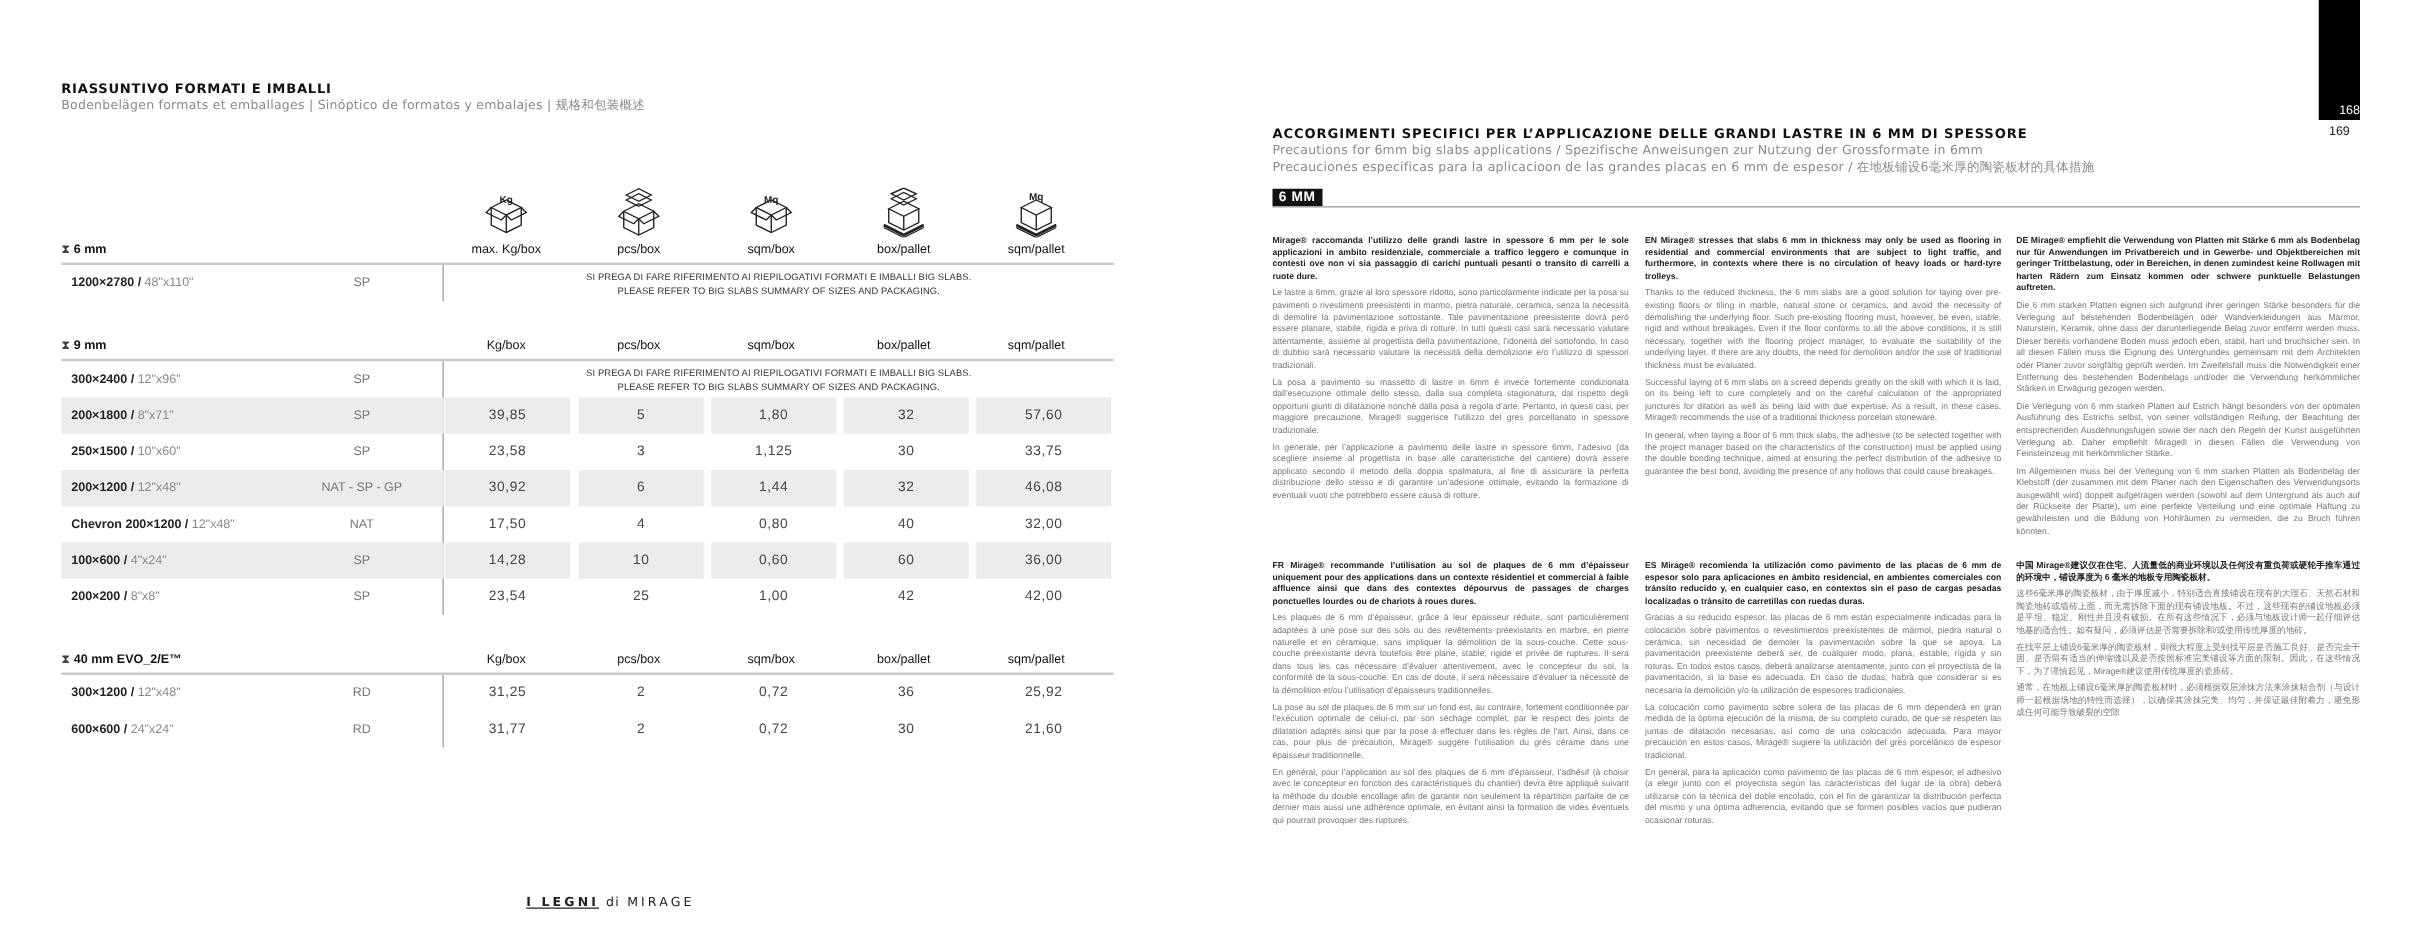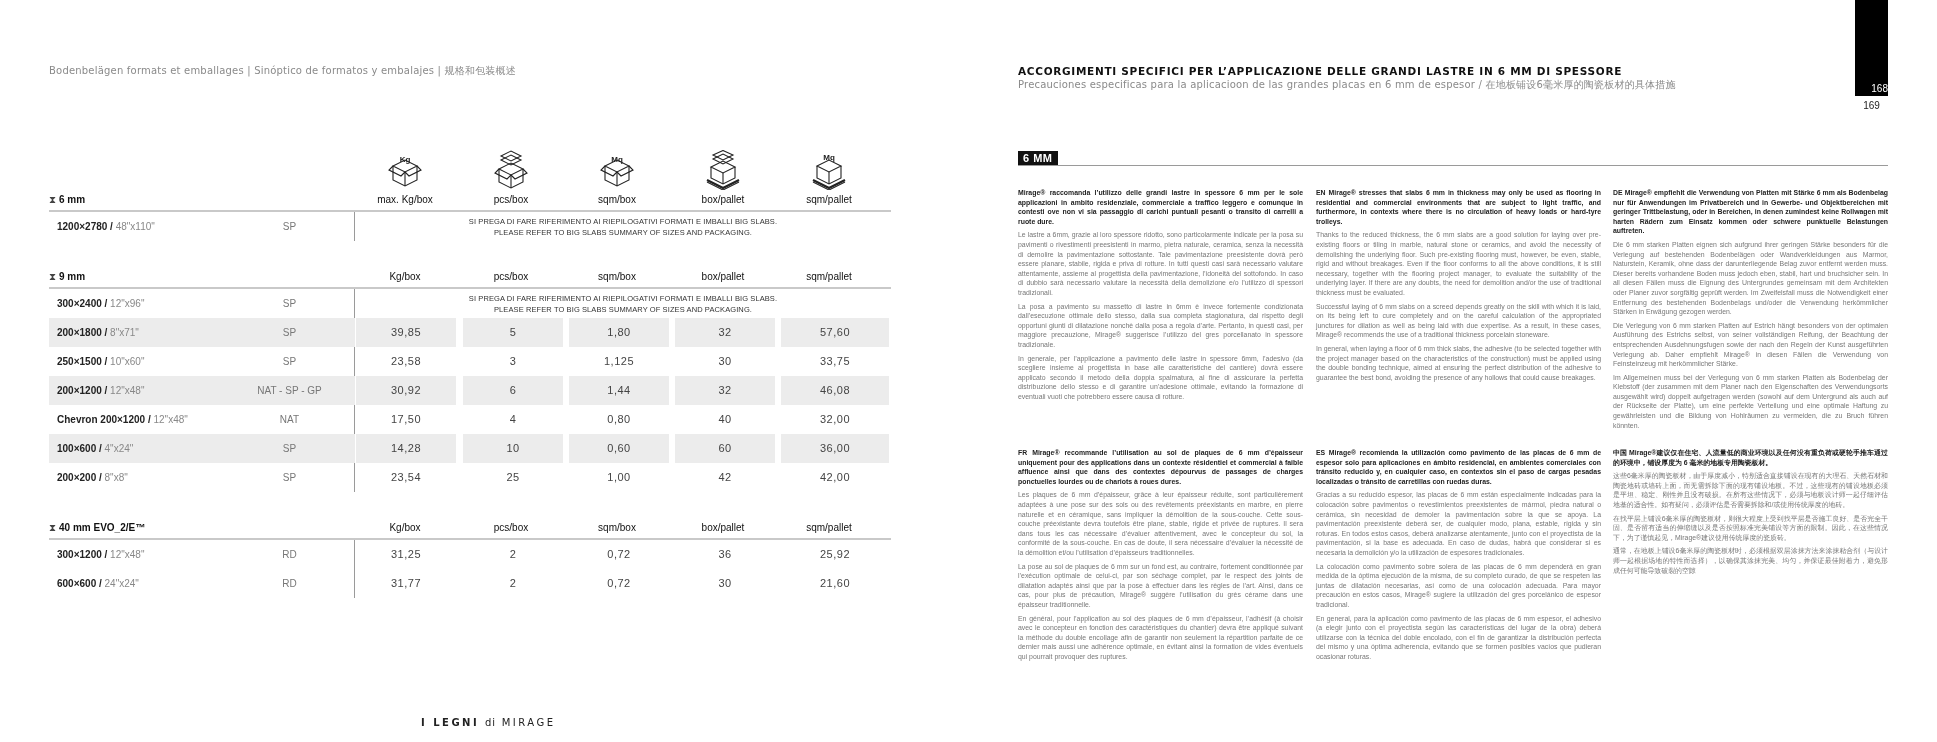--- a/index.html
+++ b/index.html
@@ -32,44 +32,45 @@
   .row .c-size .imp { font-weight: normal; color: #888; }
   .row .c-fin { position: absolute; left: 175px; top: 0; width: 131px; height: 29px; line-height: 29px; text-align: center; font-size: 10px; color: #777; }
   .row .c-val { position: absolute; top: 0; height: 29px; line-height: 29px; text-align: center; font-size: 11px; color: #444; font-family: Liberation Sans, sans-serif; letter-spacing: 0.5px; }
   .row.alt .c-size, .row.alt .c-fin, .row.alt .c-val { background: #ececec; }
   .row .note { position: absolute; left: 306px; top: 4px; width: 536px; text-align: center; font-size: 7.5px; color: #333; line-height: 11px; letter-spacing: 0.1px; }
   .vline { position: absolute; left: 305px; width: 1px; background: #9a9a9a; }
 
   .gap { height: 26px; }
 
   .footer-brand { position: absolute; left: 421px; top: 717px; font-size: 10px; letter-spacing: 2.5px; color: #222; font-family: "DejaVu Sans", sans-serif; }
-  .footer-brand b { font-weight: bold; }
+  .footer-brand b { font-weight: bold; text-decoration: underline; }
   .footer-brand .di { letter-spacing: 1px; font-weight: normal; }
 
   
   .right-head { position: absolute; left: 50px; top: 64px; width: 700px; }
-  .right-head .h-title { letter-spacing: 0.7px; }
+  .right-head .h-title { letter-spacing: 0.7px; margin-top: 36px; }
 
   .tab-black { position: absolute; left: 887px; top: 0; width: 33px; height: 96px; background: #000; }
   .pg-168 { position: absolute; left: 887px; top: 83px; width: 33px; text-align: right; font-size: 10px; color: #fff; }
   .pg-169 { position: absolute; left: 887px; top: 100px; width: 33px; text-align: center; font-size: 10px; color: #222; }
 
   .mm-badge { position: absolute; left: 50px; top: 151px; background: #111; color: #fff; font-weight: bold; font-size: 11px; padding: 1px 5px; letter-spacing: 0.5px; }
   .mm-rule { position: absolute; left: 50px; top: 165px; width: 870px; height: 1px; background: #9a9a9a; }
 
   .txtcol { position: absolute; width: 285px; font-size: 6.9px; line-height: 9.6px; color: #777; text-align: justify; }
   .txtcol p { margin-bottom: 4px; }
   .txtcol p.lead { color: #222; font-weight: bold; }
   .txtcol .tag { font-weight: bold; }
 </style>
 </head>
 <body>
 
 <div class="page page-left">
   <div class="left-head">
+    <div class="h-title">RIASSUNTIVO FORMATI E IMBALLI</div>
     <div class="h-sub">Bodenbelägen formats et emballages | Sinóptico de formatos y embalajes | 规格和包装概述</div>
   </div>
 
   <div class="tbl">
 
     <div class="icons-row">
       <div class="icon-cell" style="left:306px">
         <svg viewBox="0 0 40 40" fill="none" stroke="#222" stroke-width="1.1">
           <path d="M8 16 L20 10 L32 16 L20 22 Z"></path>
             <path d="M8 16 L8 30 L20 36 L32 30 L32 16"></path>
@@ -251,20 +252,21 @@
         </div>
     </div>
   </div>
 
   <div class="footer-brand"><b>I LEGNI</b> <span class="di">di</span> <span>MIRAGE</span></div>
 </div>
 
 <div class="page page-right">
   <div class="right-head">
     <div class="h-title">ACCORGIMENTI SPECIFICI PER L’APPLICAZIONE DELLE GRANDI LASTRE IN 6 MM DI SPESSORE</div>
+    <div class="h-sub">Precautions for 6mm big slabs applications / Spezifische Anweisungen zur Nutzung der Grossformate in 6mm</div>
     <div class="h-sub">Precauciones especificas para la aplicacioon de las grandes placas en 6 mm de espesor / 在地板铺设6毫米厚的陶瓷板材的具体措施</div>
   </div>
 
   <div class="tab-black"></div>
   <div class="pg-168">168</div>
   <div class="pg-169">169</div>
 
   <div class="mm-badge">6 MM</div>
   <div class="mm-rule"></div>
 

